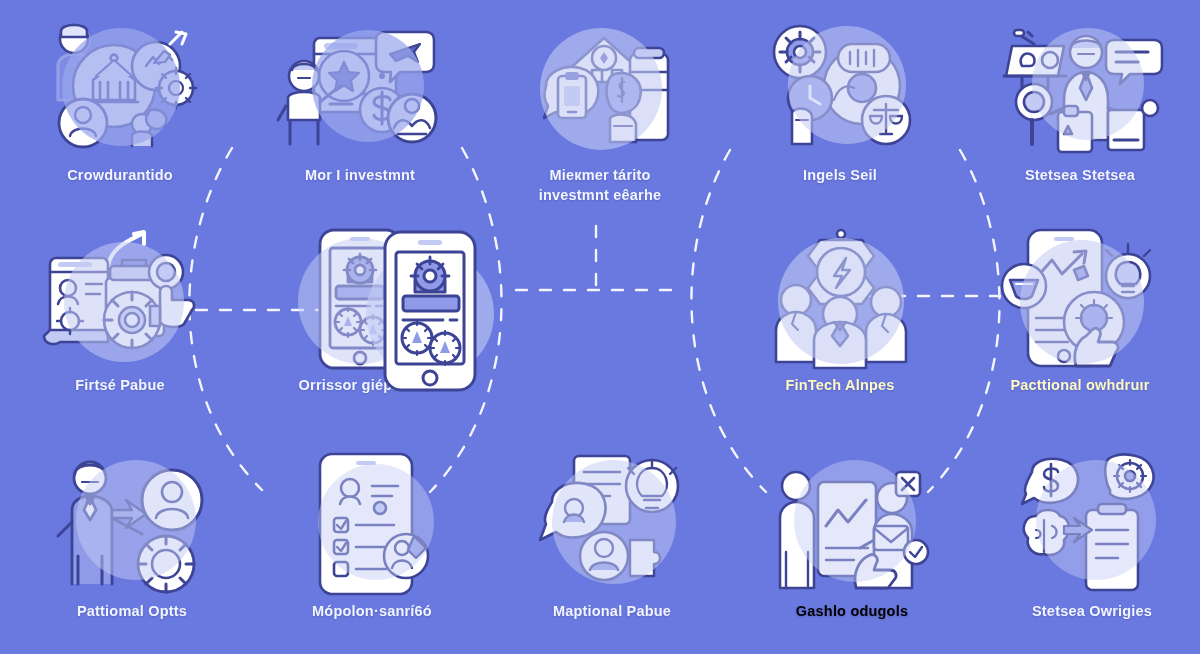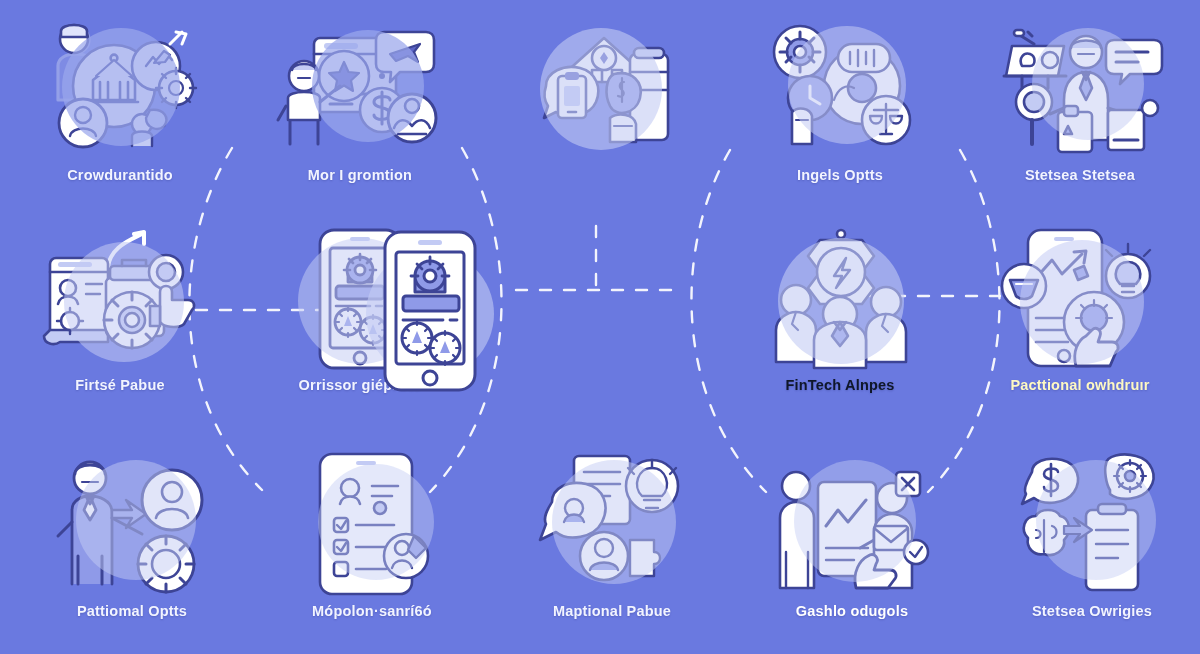--- a/index.html
+++ b/index.html
@@ -209,21 +209,21 @@
               <path d="M14 56 C14 48 38 48 38 56" fill="#c3cbf4"></path>
               <path d="M20 64 L32 64" stroke-width="2.2"></path>
               <path d="M12 86 L12 130 M40 86 L40 130" stroke-width="3"></path>
               <path d="M10 84 C10 76 42 76 42 84 L42 106 L10 106 Z" fill="#ffffff"></path>
               <path d="M42 88 L62 72" stroke-width="3"></path>
               <path d="M8 92 L0 106" stroke-width="3"></path>
             </g>
           </g>
         </svg>
       </div>
-      <div class="node-label" style="color: rgb(242, 244, 255);">Mor I gromtion</div>
+      <div class="node-label" style="color: rgb(242, 244, 255);">Mor I investmnt</div>
     </div>
 
     <div class="node row1">
       <div class="art-wrap">
         <div class="blob pale" style="width: 122px; height: 122px; left: 22px; top: 14px; opacity: 0.6; background: rgb(195, 203, 244);"></div>
         <svg width="164" height="146" viewBox="0 0 164 146">
           <g fill="none" stroke="#3d4496" stroke-width="2.6" stroke-linejoin="round" stroke-linecap="round">
 
             <g>
               <path d="M46 60 L86 24 L126 60 L126 68 L46 68 Z" fill="#ffffff"></path>
@@ -248,20 +248,24 @@
 
             <g>
               <path d="M96 60 C114 56 126 68 122 84 C118 100 98 104 92 92 C86 80 88 64 96 60 Z" fill="#8f9ae8"></path>
               <path d="M106 68 C102 68 100 72 104 76 C108 80 104 84 100 82 M104 64 L104 88" stroke="#3d4496" stroke-width="2.2"></path>
               <path d="M92 104 C100 98 116 100 118 110 L118 128 L92 128 Z" fill="#ffffff"></path>
               <path d="M96 112 L114 112" stroke-width="2.2"></path>
             </g>
           </g>
         </svg>
       </div>
+      <div class="node-label" style="color: rgb(242, 244, 255);">
+        <div>Miекmer tárito</div>
+        <div>investmnt eêarhe</div>
+      </div>
     </div>
 
     <div class="node row1">
       <div class="art-wrap">
         <div class="blob pale" style="width: 118px; height: 118px; left: 30px; top: 12px; opacity: 0.55; background: rgb(195, 203, 244);"></div>
         <svg width="164" height="146" viewBox="0 0 164 146">
           <g fill="none" stroke="#3d4496" stroke-width="2.6" stroke-linejoin="round" stroke-linecap="round">
 
             <g>
               <circle cx="42" cy="38" r="26" fill="#ffffff"></circle>
@@ -290,21 +294,21 @@
 
             <g>
               <circle cx="52" cy="84" r="22" fill="#8f9ae8"></circle>
               <path d="M52 72 L52 84 L62 90" stroke="#ffffff" stroke-width="3"></path>
               <path d="M34 98 C40 92 52 94 54 102 L54 130 L34 130 Z" fill="#ffffff"></path>
               <path d="M38 106 L50 106" stroke-width="2.2"></path>
             </g>
           </g>
         </svg>
       </div>
-      <div class="node-label" style="color: rgb(242, 244, 255);">Ingels Optts</div>
+      <div class="node-label" style="color: rgb(242, 244, 255);">Ingels Seil</div>
     </div>
 
     <div class="node row1">
       <div class="art-wrap">
         <div class="blob pale" style="width: 112px; height: 112px; left: 34px; top: 14px; opacity: 0.5; background: rgb(195, 203, 244);"></div>
         <svg width="164" height="146" viewBox="0 0 164 146">
           <g fill="none" stroke="#3d4496" stroke-width="2.6" stroke-linejoin="round" stroke-linecap="round">
 
             <g>
               <path d="M14 32 L66 32 L60 62 L8 62 Z" fill="#ffffff"></path>
@@ -475,21 +479,21 @@
               <path d="M128 88 L124 100 L130 106" stroke-width="2.2"></path>
 
               <circle cx="82" cy="88" r="17" fill="#ffffff"></circle>
               <path d="M56 142 L56 114 C56 102 70 96 82 96 C94 96 108 102 108 114 L108 142 Z" fill="#ffffff"></path>
               <path d="M82 96 L74 110 L82 120 L90 110 Z" fill="#8f9ae8"></path>
               <path d="M76 96 L82 104 L88 96"></path>
             </g>
           </g>
         </svg>
       </div>
-      <div class="node-label" style="color: #0f172a; text-align: center;">FinTech Alnpes</div>
+      <div class="node-label" style="color: #fef9c3; text-align: center;">FinTech Alnpes</div>
     </div>
 
     <div class="node row2">
       <div class="art-wrap">
         <div class="blob pale" style="width: 124px; height: 124px; left: 22px; top: 12px; opacity: 0.55; background: rgb(195, 203, 244);"></div>
         <svg width="164" height="146" viewBox="0 0 164 146">
           <g fill="none" stroke="#3d4496" stroke-width="2.6" stroke-linejoin="round" stroke-linecap="round">
 
             <g>
               <rect x="30" y="4" width="74" height="136" rx="13" fill="#ffffff"></rect>
@@ -685,21 +689,21 @@
               <path d="M140 100 L145 105 L152 95" stroke-width="2.4"></path>
             </g>
 
             <g>
               <rect x="126" y="20" width="24" height="24" rx="4" fill="#ffffff"></rect>
               <path d="M132 26 L144 38 M144 26 L132 38" stroke-width="2.6"></path>
             </g>
           </g>
         </svg>
       </div>
-      <div class="node-label" style="color: #ffffff;">Gashlo odugols</div>
+      <div class="node-label" style="color: #000000;">Gashlo odugols</div>
     </div>
 
     <div class="node row3">
       <div class="art-wrap">
         <div class="blob pale" style="width: 120px; height: 120px; left: 26px; top: 6px; opacity: 0.45; background: rgb(195, 203, 244);"></div>
         <svg width="164" height="146" viewBox="0 0 164 146">
           <g fill="none" stroke="#3d4496" stroke-width="2.6" stroke-linejoin="round" stroke-linecap="round">
 
             <g>
               <path d="M22 20 C22 10 36 4 52 8 C68 12 72 28 64 40 C56 52 34 54 24 46 L12 52 L16 42 C12 36 20 24 22 20 Z" fill="#ffffff"></path>

